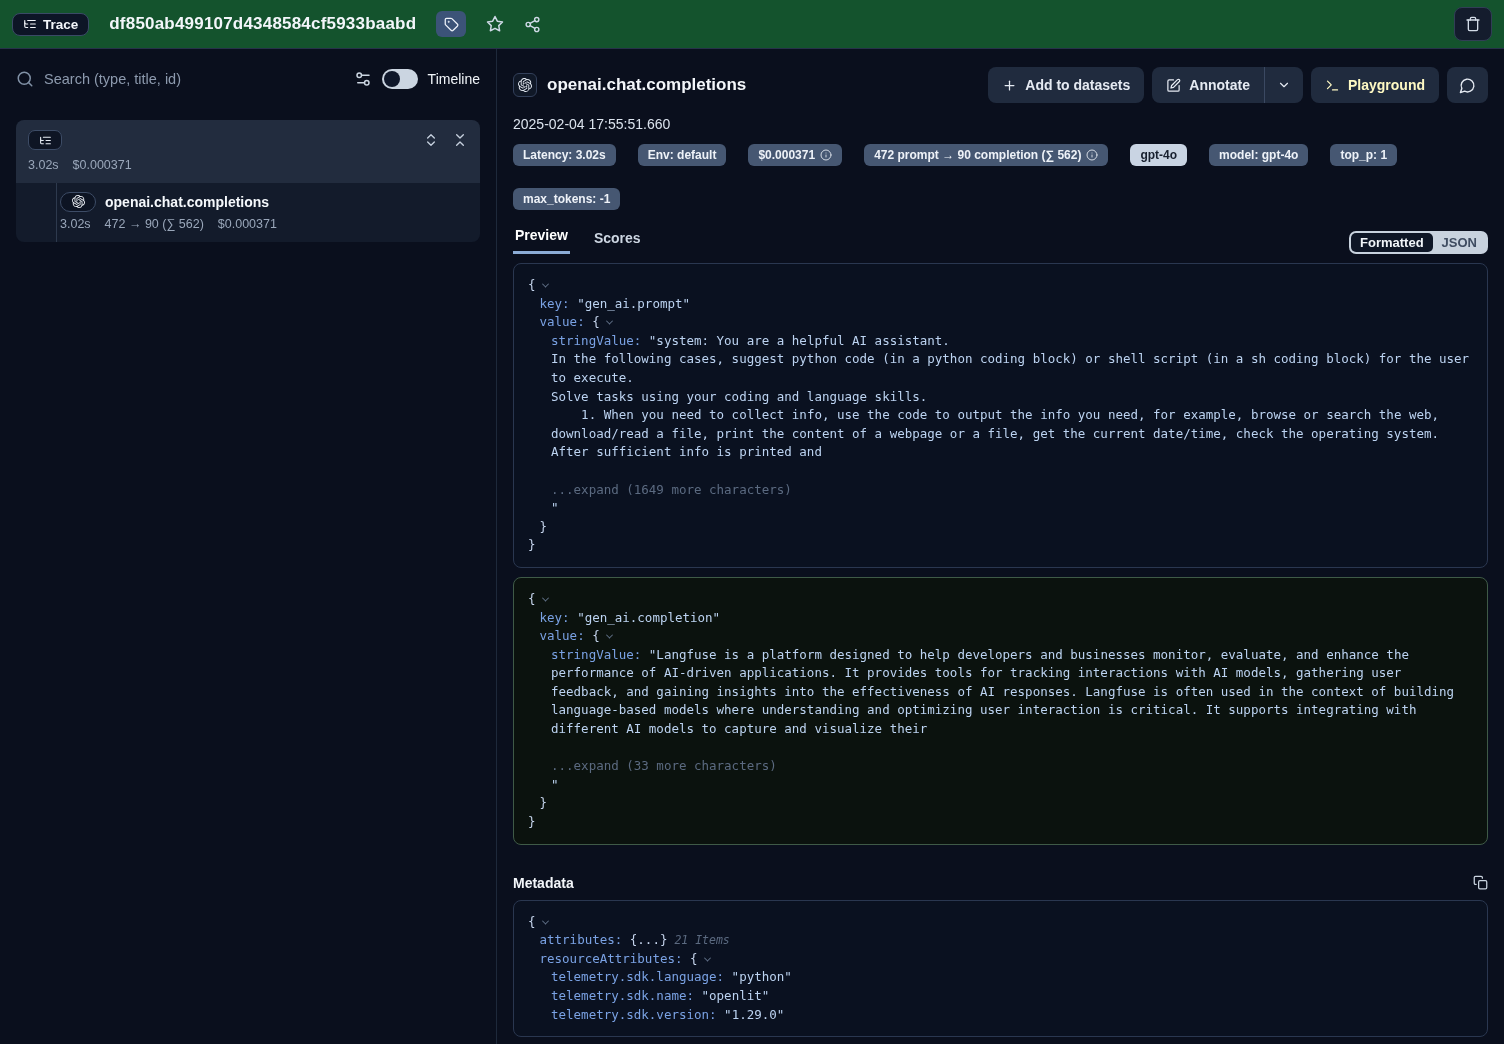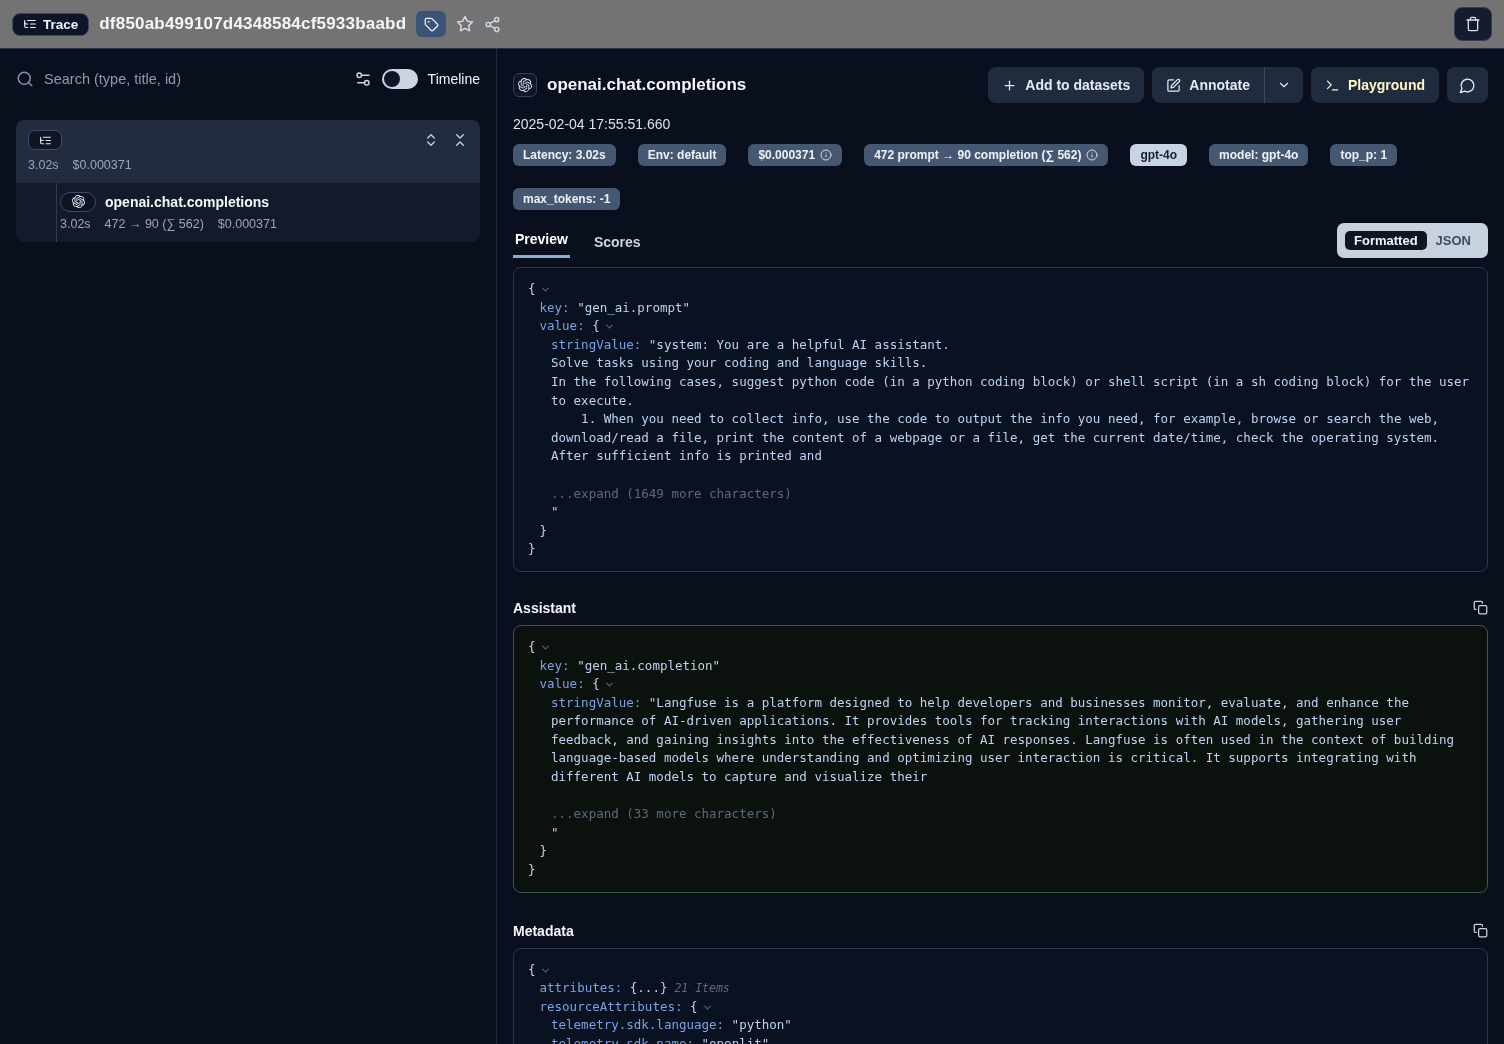--- a/index.html
+++ b/index.html
@@ -1,21 +1,21 @@
 <!DOCTYPE html>
 <html><head>
 <meta charset="utf-8">
 <style>
   * { margin:0; padding:0; box-sizing:border-box; }
   html,body { width:1504px; height:1044px; overflow:hidden; background:#0a0f1d;
     font-family:"Liberation Sans", sans-serif; color:#e7edf5; }
 
   
-  .topbar { position:absolute; top:0; left:0; right:0; height:49px; background:#737373;
-    border-bottom:1px solid #27324a; display:flex; align-items:center; padding:0 12px; gap:10px; }
+  .topbar { position:absolute; top:0; left:0; right:0; height:49px; background:#14532d;
+    border-bottom:1px solid #27324a; display:flex; align-items:center; padding:0 12px; gap:20px; }
   .trace-pill { display:flex; align-items:center; gap:6px; border:1px solid #3a4a66; background:#0d1526;
     border-radius:8px; padding:3px 10px; font-size:13.5px; font-weight:700; color:#f3f6fa; }
   .trace-id { font-size:17px; font-weight:700; color:#f3f6fa; letter-spacing:.2px; }
   .iconbtn { display:flex; align-items:center; justify-content:center; background:transparent; border:none;
     color:#cfd9e6; cursor:pointer; }
   .tagbtn { width:30px; height:26px; background:#3c5378; border-radius:6px; color:#eef3fa; }
   .spacer { flex:1; }
   .trashbtn { width:38px; height:34px; border:1px solid #313e56; border-radius:8px; background:#141c2d; color:#d3dce8; }
 
   
@@ -64,21 +64,21 @@
 
   .badges { margin-top:12px; display:flex; flex-wrap:wrap; gap:22px; max-width:985px; }
   .badge { display:inline-flex; align-items:center; gap:5px; background:#465772; color:#eef2f8;
     font-size:12px; font-weight:700; padding:4px 10px; border-radius:6px; white-space:nowrap; }
   .badge-light { background:#c9d4e3; color:#18202f; }
   .badge svg { opacity:.85; }
 
   .tabs-row { margin-top:13px; display:flex; align-items:flex-end; }
   .tab { font-size:14px; font-weight:600; padding:4px 2px 8px; margin-right:22px; cursor:pointer; color:#cdd6e2; }
   .tab.active { color:#ffffff; border-bottom:3px solid #8cacd6; }
-  .seg { margin-left:auto; background:#c8d2de; border-radius:7px; padding:8px; display:flex; align-items:flex-end; }
+  .seg { margin-left:auto; background:#c8d2de; border-radius:7px; padding:2px; display:flex; align-items:flex-end; }
   .seg-opt { font-size:13px; font-weight:600; padding:2px 9px; border-radius:5px; color:#3f4c61; cursor:pointer; }
   .seg-opt.active { background:#0e1626; color:#f1f5f9; }
 
   .code-block { margin-top:9px; background:#0a1120; border:1px solid #2a3750; border-radius:8px;
     padding:12px 14px; font-family:"DejaVu Sans Mono", monospace; font-size:12.5px; line-height:18.6px; }
   .code-block.green { border-color:#3f5a47; background:#0b120e; }
   .code-line { white-space:pre-wrap; word-break:break-word; }
   .c-key { color:#7aa2e4; }
   .c-str { color:#bcd3f1; }
   .c-brace { color:#c6d5ed; }
@@ -275,39 +275,30 @@
       <span class="seg-opt active">Formatted</span>
       <span class="seg-opt">JSON</span>
     </span>
   </div>
 
   <div class="code-block">
       <div class="code-line" style="padding-left: 0px;"><span class="c-brace">{</span><span class="chev"></span></div>
       <div class="code-line" style="padding-left: 11.5px;"><span class="c-key">key:</span><span class="c-str"> "gen_ai.prompt"</span></div>
       <div class="code-line" style="padding-left: 11.5px;"><span class="c-key">value:</span><span class="c-brace"> {</span><span class="chev"></span></div>
       <div class="code-line" style="padding-left: 23px;"><span class="c-key">stringValue:</span><span class="c-str"> "system: You are a helpful AI assistant.</span></div>
+      <div class="code-line" style="padding-left: 23px;"><span class="c-str">In the following cases, suggest python code (in a python coding block) or shell script (in a sh coding block) for the user to execute.</span></div>
       <div class="code-line" style="padding-left: 23px;"><span class="c-str">Solve tasks using your coding and language skills.</span></div>
-      <div class="code-line" style="padding-left: 23px;"><span class="c-str">In the following cases, suggest python code (in a python coding block) or shell script (in a sh coding block) for the user to execute.</span></div>
       <div class="code-line" style="padding-left: 23px;"><span class="c-str">    1. When you need to collect info, use the code to output the info you need, for example, browse or search the web, download/read a file, print the content of a webpage or a file, get the current date/time, check the operating system. After sufficient info is printed and</span></div>
       <div class="code-line" style="padding-left: 0px;">&nbsp;</div>
       <div class="code-line" style="padding-left: 23px;"><span class="c-muted">...expand (1649 more characters)</span></div>
       <div class="code-line" style="padding-left: 23px;"><span class="c-str">"</span></div>
       <div class="code-line" style="padding-left: 11.5px;"><span class="c-brace">}</span></div>
       <div class="code-line" style="padding-left: 0px;"><span class="c-brace">}</span></div>
     </div>
 
-  <div class="section-head">
-    <span class="section-title">Assistant</span>
-    <button class="copybtn">
-      <svg width="15" height="15" viewBox="0 0 24 24" fill="none" stroke="currentColor" stroke-width="2" stroke-linecap="round" stroke-linejoin="round">
-          <rect x="9" y="9" width="13" height="13" rx="2"></rect>
-          <path d="M5 15H4a2 2 0 0 1-2-2V4a2 2 0 0 1 2-2h9a2 2 0 0 1 2 2v1"></path>
-        </svg>
-    </button>
-  </div>
   <div class="code-block green">
       <div class="code-line" style="padding-left: 0px;"><span class="c-brace">{</span><span class="chev"></span></div>
       <div class="code-line" style="padding-left: 11.5px;"><span class="c-key">key:</span><span class="c-str"> "gen_ai.completion"</span></div>
       <div class="code-line" style="padding-left: 11.5px;"><span class="c-key">value:</span><span class="c-brace"> {</span><span class="chev"></span></div>
       <div class="code-line" style="padding-left: 23px;"><span class="c-key">stringValue:</span><span class="c-str"> "Langfuse is a platform designed to help developers and businesses monitor, evaluate, and enhance the performance of AI-driven applications. It provides tools for tracking interactions with AI models, gathering user feedback, and gaining insights into the effectiveness of AI responses. Langfuse is often used in the context of building language-based models where understanding and optimizing user interaction is critical. It supports integrating with different AI models to capture and visualize their</span></div>
       <div class="code-line" style="padding-left: 0px;">&nbsp;</div>
       <div class="code-line" style="padding-left: 23px;"><span class="c-muted">...expand (33 more characters)</span></div>
       <div class="code-line" style="padding-left: 23px;"><span class="c-str">"</span></div>
       <div class="code-line" style="padding-left: 11.5px;"><span class="c-brace">}</span></div>
       <div class="code-line" style="padding-left: 0px;"><span class="c-brace">}</span></div>

